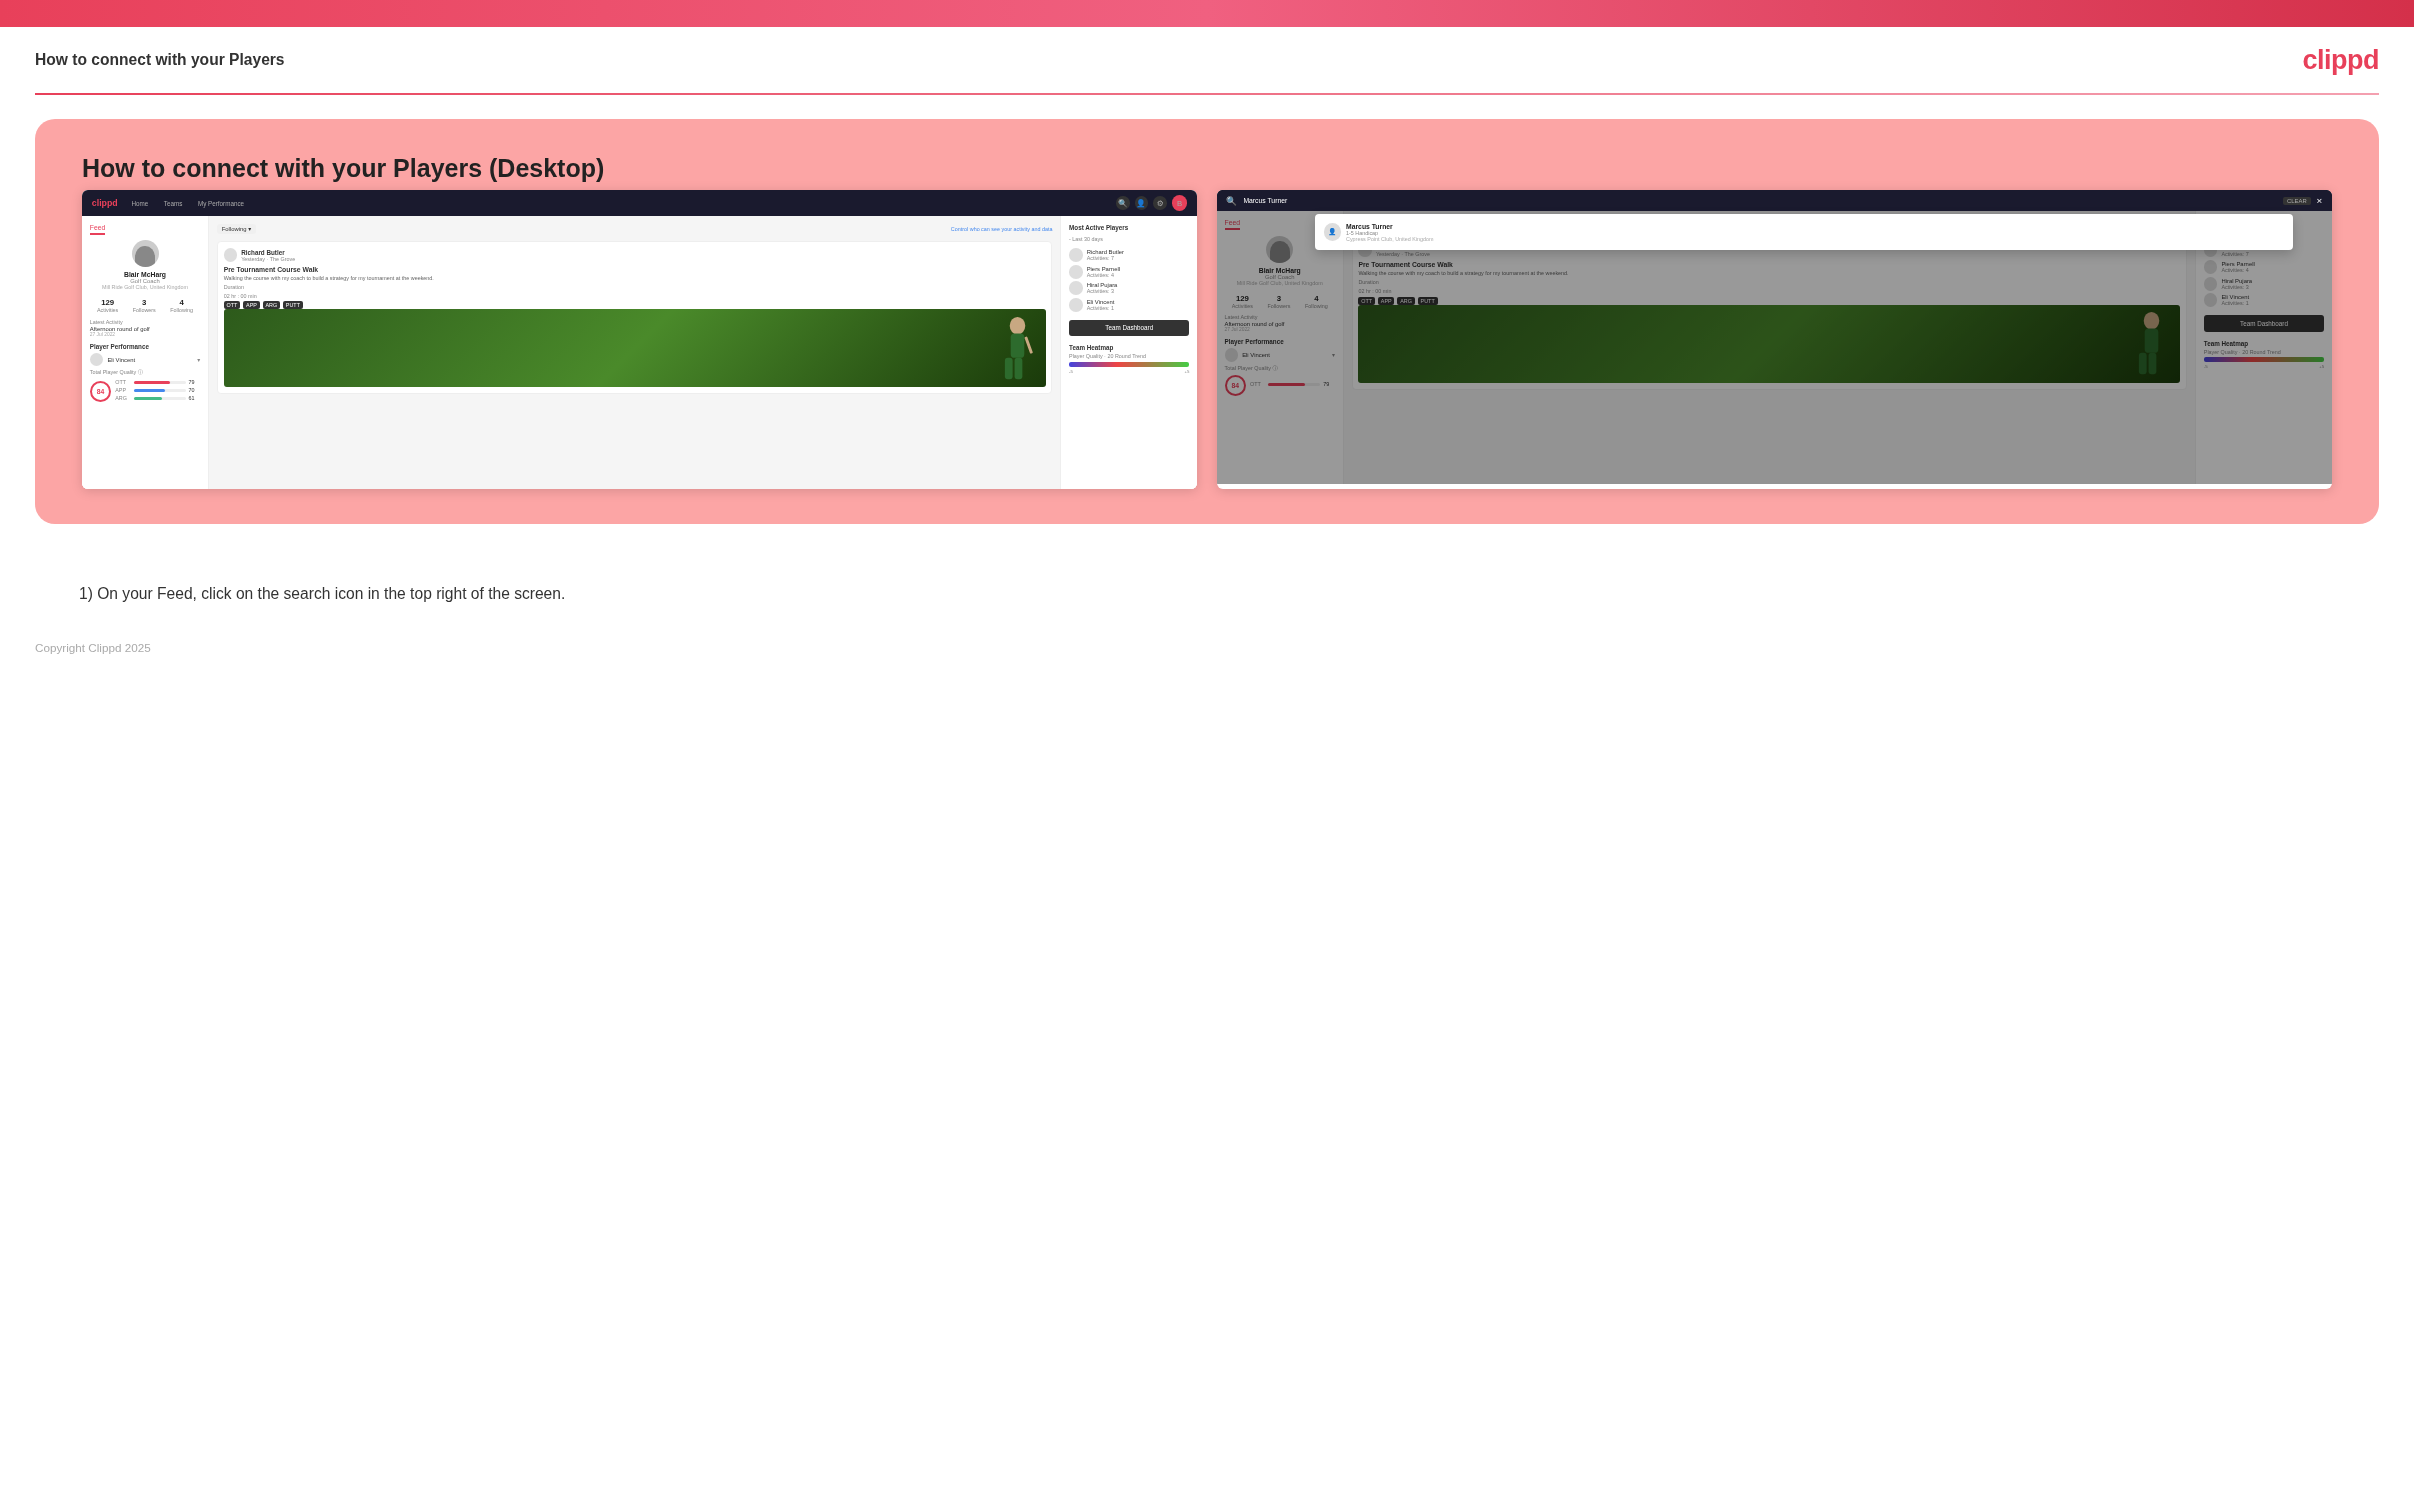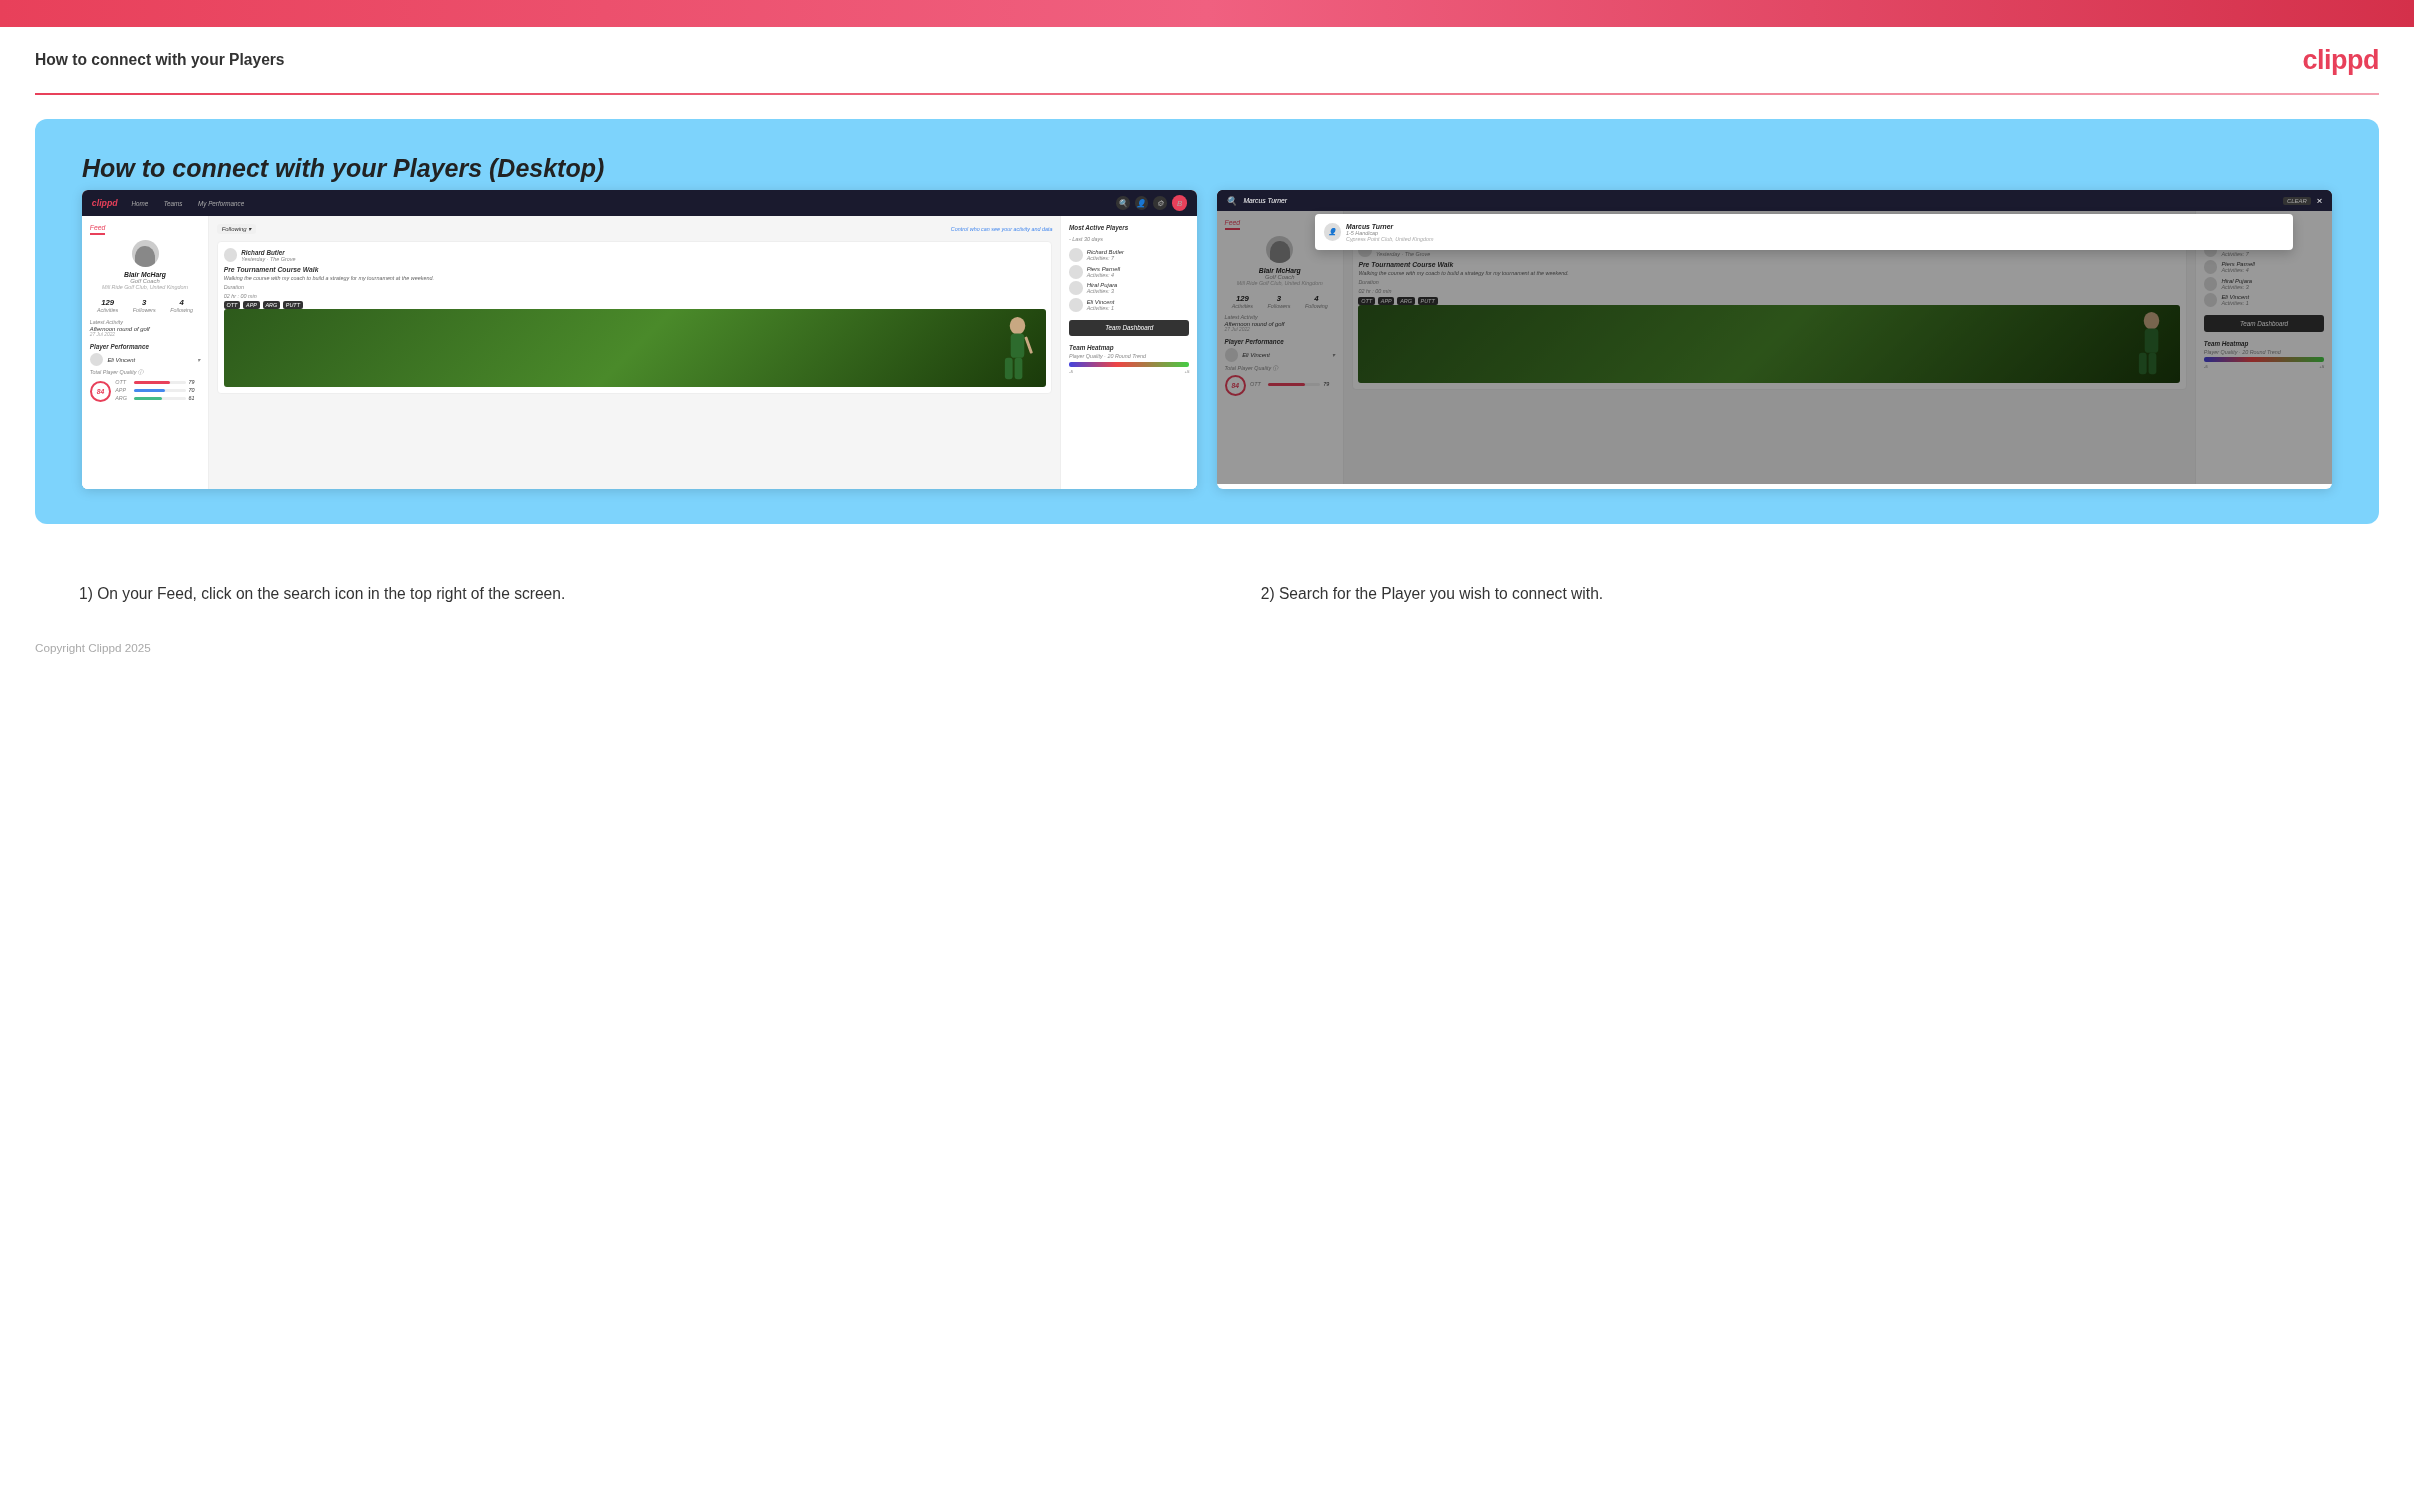--- a/index.html
+++ b/index.html
@@ -31,25 +31,24 @@
       letter-spacing: -0.5px;
     }
 
     .divider {
       height: 2px;
       background: linear-gradient(90deg, #e8405a 0%, #f4a0b0 100%);
       margin: 0 35px;
     }
 
     .main-content {
-      background: #7dd3fc;
+      background: #fca5a5;
       margin: 23.4px 35px;
-      border-radius: 12px;
+      border-radius: 20px;
       padding: 35px 47px;
-      font-style: italic;
     }
 
     .hero-title {
       font-size: 25px;
       font-weight: 700;
       color: #222;
       margin-bottom: 7.8px;
     }
 
     .hero-subtitle {
@@ -899,25 +898,19 @@
 </div>
 
 <div class="caption-section">
   <div class="caption-row">
     <div class="caption-item">
       <div class="caption-text">
         <span>1)</span>
         <span>On your Feed, click on the search icon in the top right of the screen.</span>
       </div>
     </div>
-    <div class="caption-item">
-      <div class="caption-text">
-        <span>2)</span>
-        <span>Search for the Player you wish to connect with.</span>
-      </div>
-    </div>
   </div>
 </div>
 
 <div class="footer">
   <span>Copyright Clippd 2025</span>
 </div>
 
 
 </body></html>

